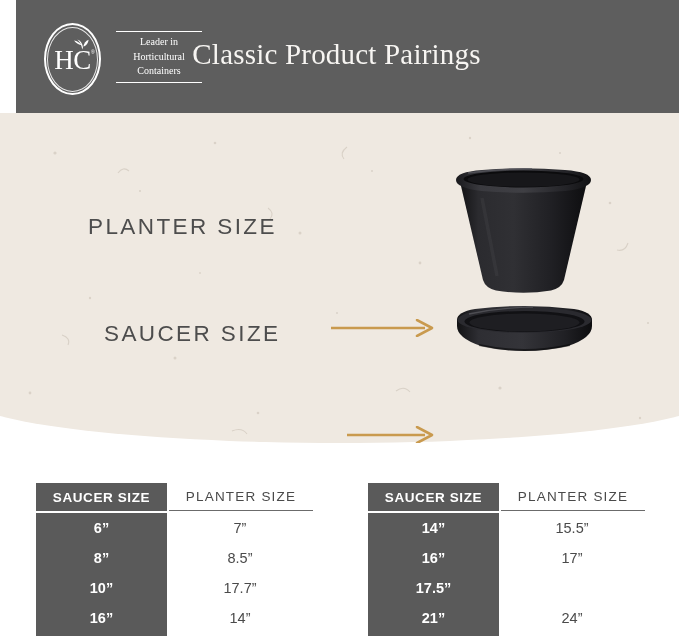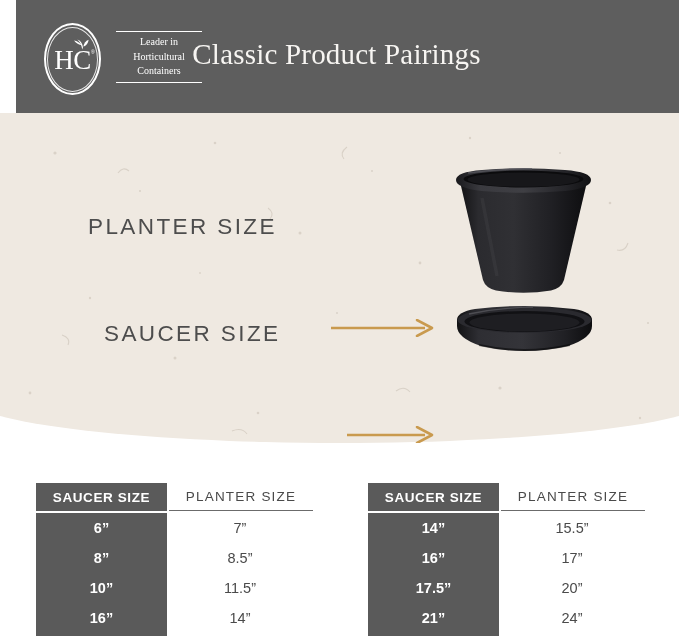--- a/index.html
+++ b/index.html
@@ -403,21 +403,21 @@
       <div class="tbl-row">
         <div class="cell-saucer">6”</div>
         <div class="cell-planter">7”</div>
       </div>
       <div class="tbl-row">
         <div class="cell-saucer">8”</div>
         <div class="cell-planter">8.5”</div>
       </div>
       <div class="tbl-row">
         <div class="cell-saucer">10”</div>
-        <div class="cell-planter">11.5”</div>
+        <div class="cell-planter">17.7”</div>
       </div>
       <div class="tbl-row">
         <div class="cell-saucer">16”</div>
         <div class="cell-planter">14”</div>
       </div>
     </div>
   </div>
 
   <div class="size-table" id="table-right">
     <div class="tbl-head">
@@ -429,21 +429,20 @@
       <div class="tbl-row">
         <div class="cell-saucer">14”</div>
         <div class="cell-planter">15.5”</div>
       </div>
       <div class="tbl-row">
         <div class="cell-saucer">16”</div>
         <div class="cell-planter">17”</div>
       </div>
       <div class="tbl-row">
         <div class="cell-saucer">17.5”</div>
-        <div class="cell-planter">20”</div>
       </div>
       <div class="tbl-row">
         <div class="cell-saucer">21”</div>
         <div class="cell-planter">24”</div>
       </div>
     </div>
   </div>
 
 </div>
 

